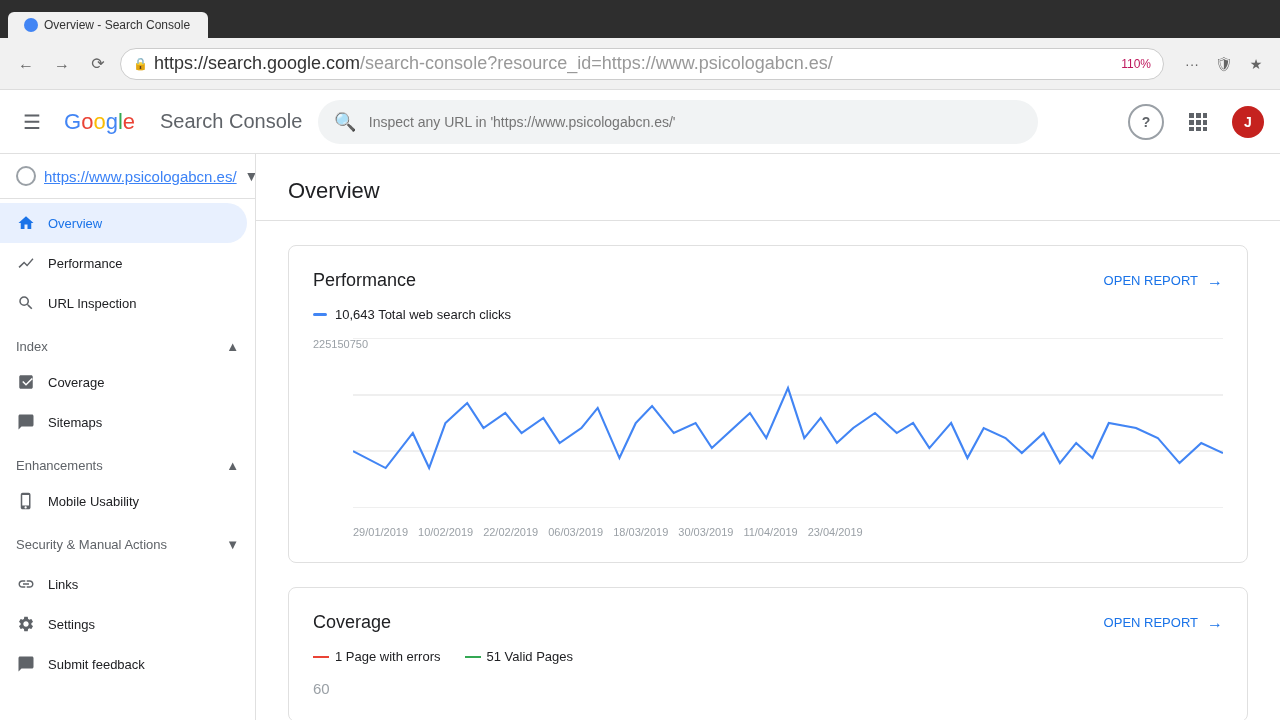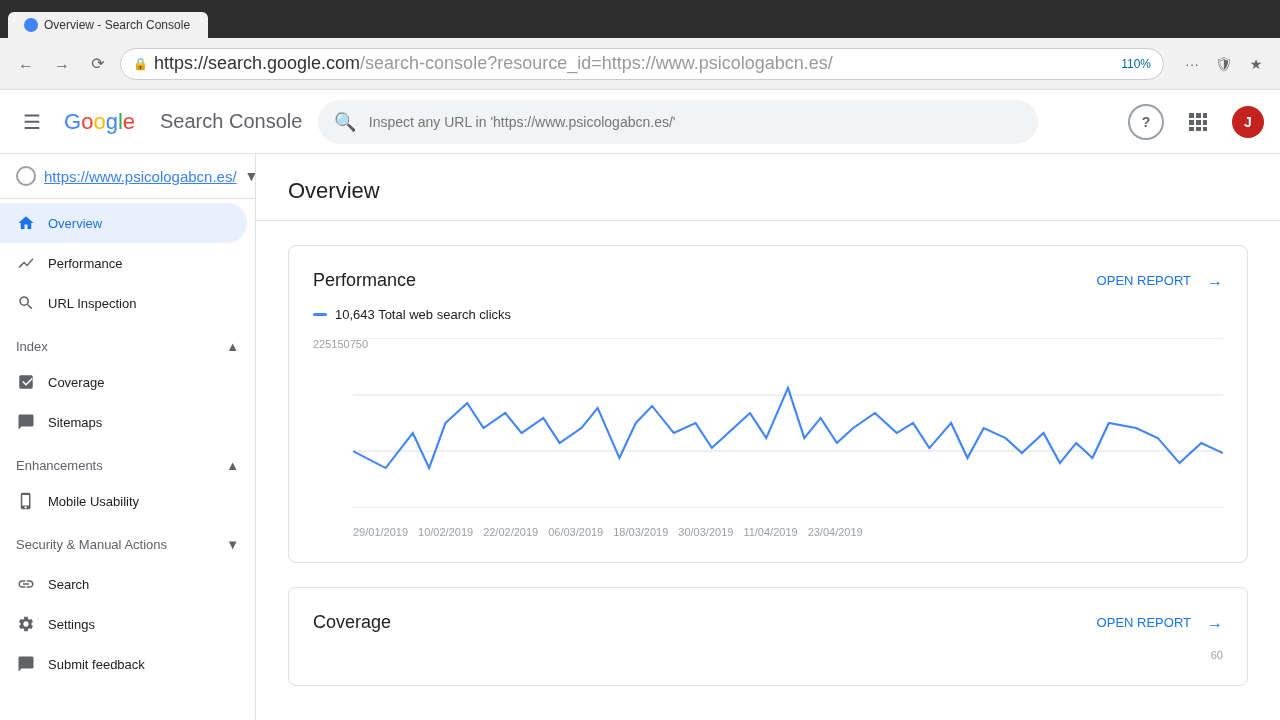--- a/index.html
+++ b/index.html
@@ -54,21 +54,21 @@
       display: flex;
       align-items: center;
       padding: 0 12px;
       height: 32px;
       gap: 6px;
     }
     .address-bar-wrap .lock-icon { color: #1a73e8; font-size: 12px; }
     .address-bar-text { font-size: 18px; color: #333; flex: 1; }
     .address-bar-text .domain { color: #333; }
     .address-bar-text .path { color: #999; }
-    .zoom-level { font-size: 12px; color: #0369a1; margin-left: 4px; }
+    .zoom-level { font-size: 12px; color: #be185d; margin-left: 4px; }
     .toolbar-right { display: flex; align-items: center; gap: 8px; margin-left: 8px; }
     .toolbar-icon { width: 24px; height: 24px; display: flex; align-items: center; justify-content: center; color: #666; font-size: 14px; cursor: pointer; }
 
     
     .app {
       display: flex;
       flex-direction: column;
       height: 630px;
     }
     
@@ -181,21 +181,21 @@
     .card-header {
       display: flex;
       align-items: center;
       justify-content: space-between;
       margin-bottom: 16px;
     }
     .card-title { font-size: 18px; color: #202124; font-weight: 400; }
     .open-report {
       display: flex;
       align-items: center;
-      gap: 16px;
+      gap: 9px;
       color: #1a73e8;
       font-size: 13px;
       font-weight: 500;
       cursor: pointer;
       text-decoration: none;
     }
 
     
     .chart-legend {
       display: flex;
@@ -395,21 +395,21 @@
           <span>▼</span>
         </div>
       </div>
 
       <div class="nav-item">
         <div class="nav-icon">
           <svg width="18" height="18" viewBox="0 0 24 24" fill="#5f6368">
               <path d="M3.9 12c0-1.71 1.39-3.1 3.1-3.1h4V7H7c-2.76 0-5 2.24-5 5s2.24 5 5 5h4v-1.9H7c-1.71 0-3.1-1.39-3.1-3.1zM8 13h8v-2H8v2zm9-6h-4v1.9h4c1.71 0 3.1 1.39 3.1 3.1s-1.39 3.1-3.1 3.1h-4V17h4c2.76 0 5-2.24 5-5s-2.24-5-5-5z"></path>
             </svg>
         </div>
-        <span class="nav-label">Search</span>
+        <span class="nav-label">Links</span>
       </div>
 
       <div class="nav-item">
         <div class="nav-icon">
           <svg width="18" height="18" viewBox="0 0 24 24" fill="#5f6368">
               <path d="M19.14 12.94c.04-.3.06-.61.06-.94 0-.32-.02-.64-.07-.94l2.03-1.58c.18-.14.23-.41.12-.61l-1.92-3.32c-.12-.22-.37-.29-.59-.22l-2.39.96c-.5-.38-1.03-.7-1.62-.94l-.36-2.54c-.04-.24-.24-.41-.48-.41h-3.84c-.24 0-.43.17-.47.41l-.36 2.54c-.59.24-1.13.57-1.62.94l-2.39-.96c-.22-.08-.47 0-.59.22L2.74 8.87c-.12.21-.08.47.12.61l2.03 1.58c-.05.3-.09.63-.09.94s.02.64.07.94l-2.03 1.58c-.18.14-.23.41-.12.61l1.92 3.32c.12.22.37.29.59.22l2.39-.96c.5.38 1.03.7 1.62.94l.36 2.54c.05.24.24.41.48.41h3.84c.24 0 .44-.17.47-.41l.36-2.54c.59-.24 1.13-.56 1.62-.94l2.39.96c.22.08.47 0 .59-.22l1.92-3.32c.12-.22.07-.47-.12-.61l-2.01-1.58zM12 15.6c-1.98 0-3.6-1.62-3.6-3.6s1.62-3.6 3.6-3.6 3.6 1.62 3.6 3.6-1.62 3.6-3.6 3.6z"></path>
             </svg>
         </div>
         <span class="nav-label">Settings</span>
       </div>
@@ -522,19 +522,29 @@
         </div>
 
         <div class="card">
           <div class="card-header">
             <span class="card-title">Coverage</span>
             <a class="open-report">
               <span>OPEN REPORT</span>
               <span style="font-size:16px;">→</span>
             </a>
           </div>
-          <div style="font-size:11px;color:#9aa0a6;text-align:right;">60</div>
+          <div class="coverage-legend">
+            <div class="legend-item">
+              <div class="legend-dash-red"></div>
+              <span>1 Page with errors</span>
+            </div>
+            <div class="legend-item">
+              <div class="legend-dash-green"></div>
+              <span>51 Valid Pages</span>
+            </div>
+          </div>
+          <div style="font-size:15px;color:#9aa0a6;">60</div>
         </div>
 
       </div>
     </div>
   </div>
 </div>
 
 </body></html>

